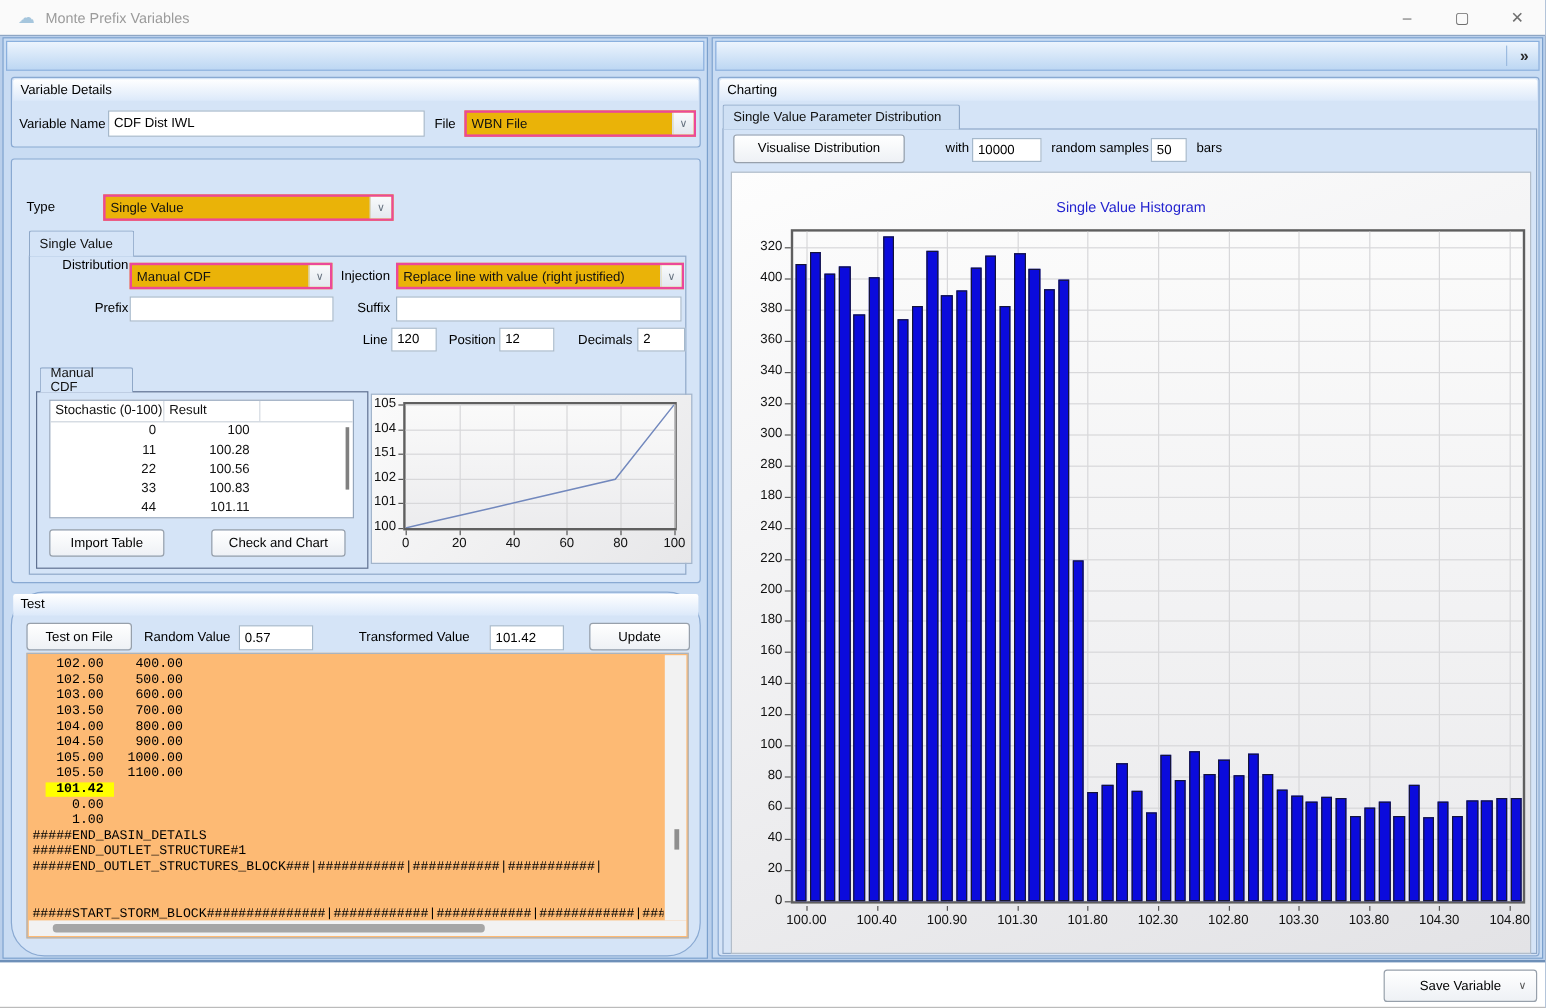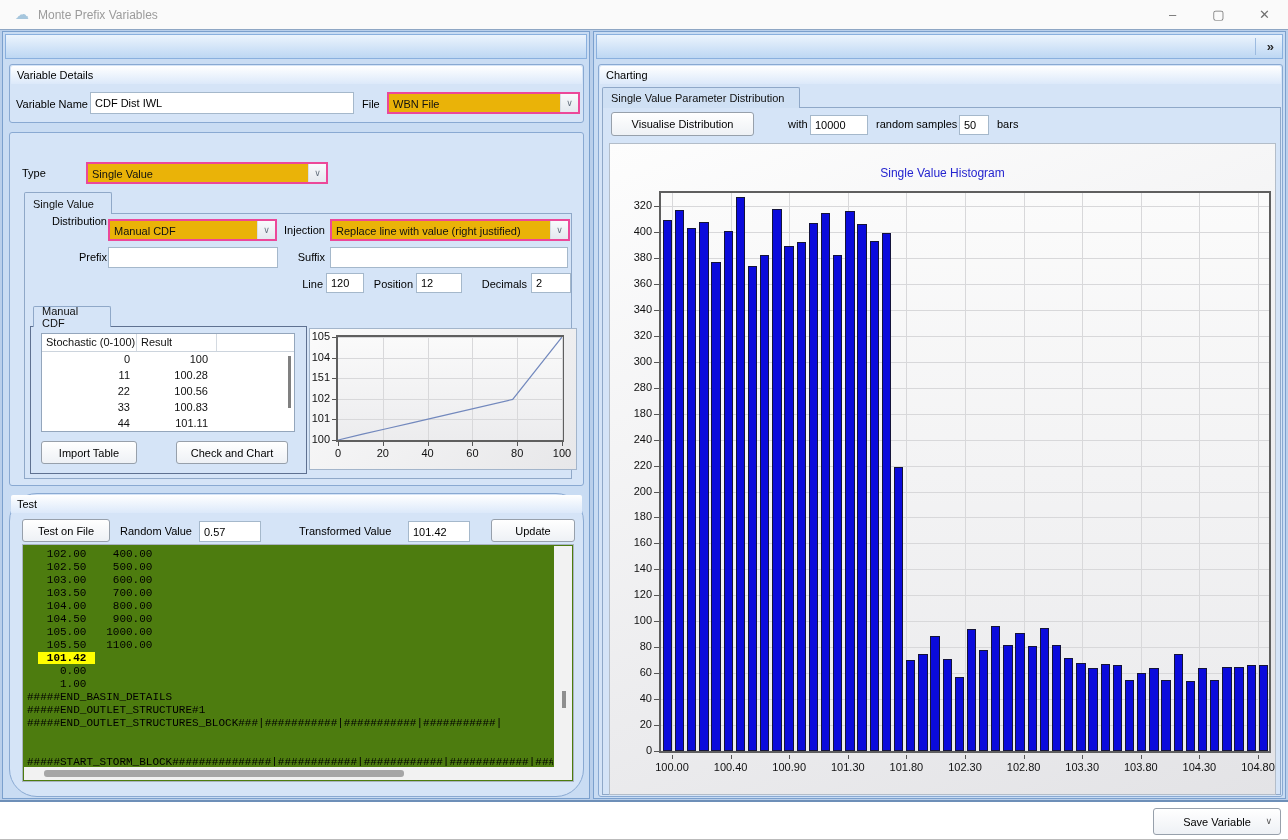--- a/index.html
+++ b/index.html
@@ -68,21 +68,21 @@
   #hist-container{position:absolute;left:6px;top:35px;width:667px;height:652px;border:1px solid #b3bdc9;background:linear-gradient(160deg,#fdfdfd,#e3e3e6);box-sizing:border-box;}
   #hist-title{position:absolute;left:0;right:0;top:22px;text-align:center;font-size:12px;}
   #hist-plot{position:absolute;left:49px;top:47px;width:612px;height:562px;border:2px solid #5f5f5f;background:linear-gradient(#fbfbfb,#ebebed);box-sizing:border-box;}
   .bar{position:absolute;bottom:0;box-sizing:border-box;border:1px solid #14143a;}
   .ytick{position:absolute;width:36px;text-align:right;left:6px;}
   .xtick{position:absolute;width:54px;text-align:center;}
   .tky{position:absolute;width:5px;height:1px;background:#555;}
   .tkx{position:absolute;width:1px;height:4px;background:#555;}
 
   
-  #text-panel{position:absolute;left:12px;top:50px;width:552px;height:238px;background:#4d7c0f;border:1px solid #a9b4c0;box-sizing:border-box;overflow:hidden;}
+  #text-panel{position:absolute;left:12px;top:50px;width:552px;height:238px;background:#fdba74;border:1px solid #a9b4c0;box-sizing:border-box;overflow:hidden;}
   #file-lines{position:absolute;left:4px;top:3px;right:20px;bottom:15px;overflow:hidden;font:11px "Liberation Mono","DejaVu Sans Mono",monospace;line-height:13px;white-space:pre;color:#000;}
   .fline{height:13px;}
   .hl{font-weight:bold;padding:0 9px;margin-left:-9px;}
   #vscroll{position:absolute;right:1px;top:1px;bottom:14px;width:18px;background:#f2f2f2;}
   #vthumb{position:absolute;left:8px;width:4px;top:145px;height:17px;background:#8f8f8f;}
   #hscroll{position:absolute;left:1px;right:1px;bottom:1px;height:13px;background:#f2f2f2;}
   #hthumb{position:absolute;left:20px;top:3px;width:360px;height:7px;background:#a6a6a6;border-radius:3px;}
 
   
   #bottombar{position:absolute;left:0;top:800px;width:1288px;height:40px;background:#ffffff;border-top:2px solid #6d8fb8;border-bottom:1px solid #bbbbbb;box-sizing:border-box;}

